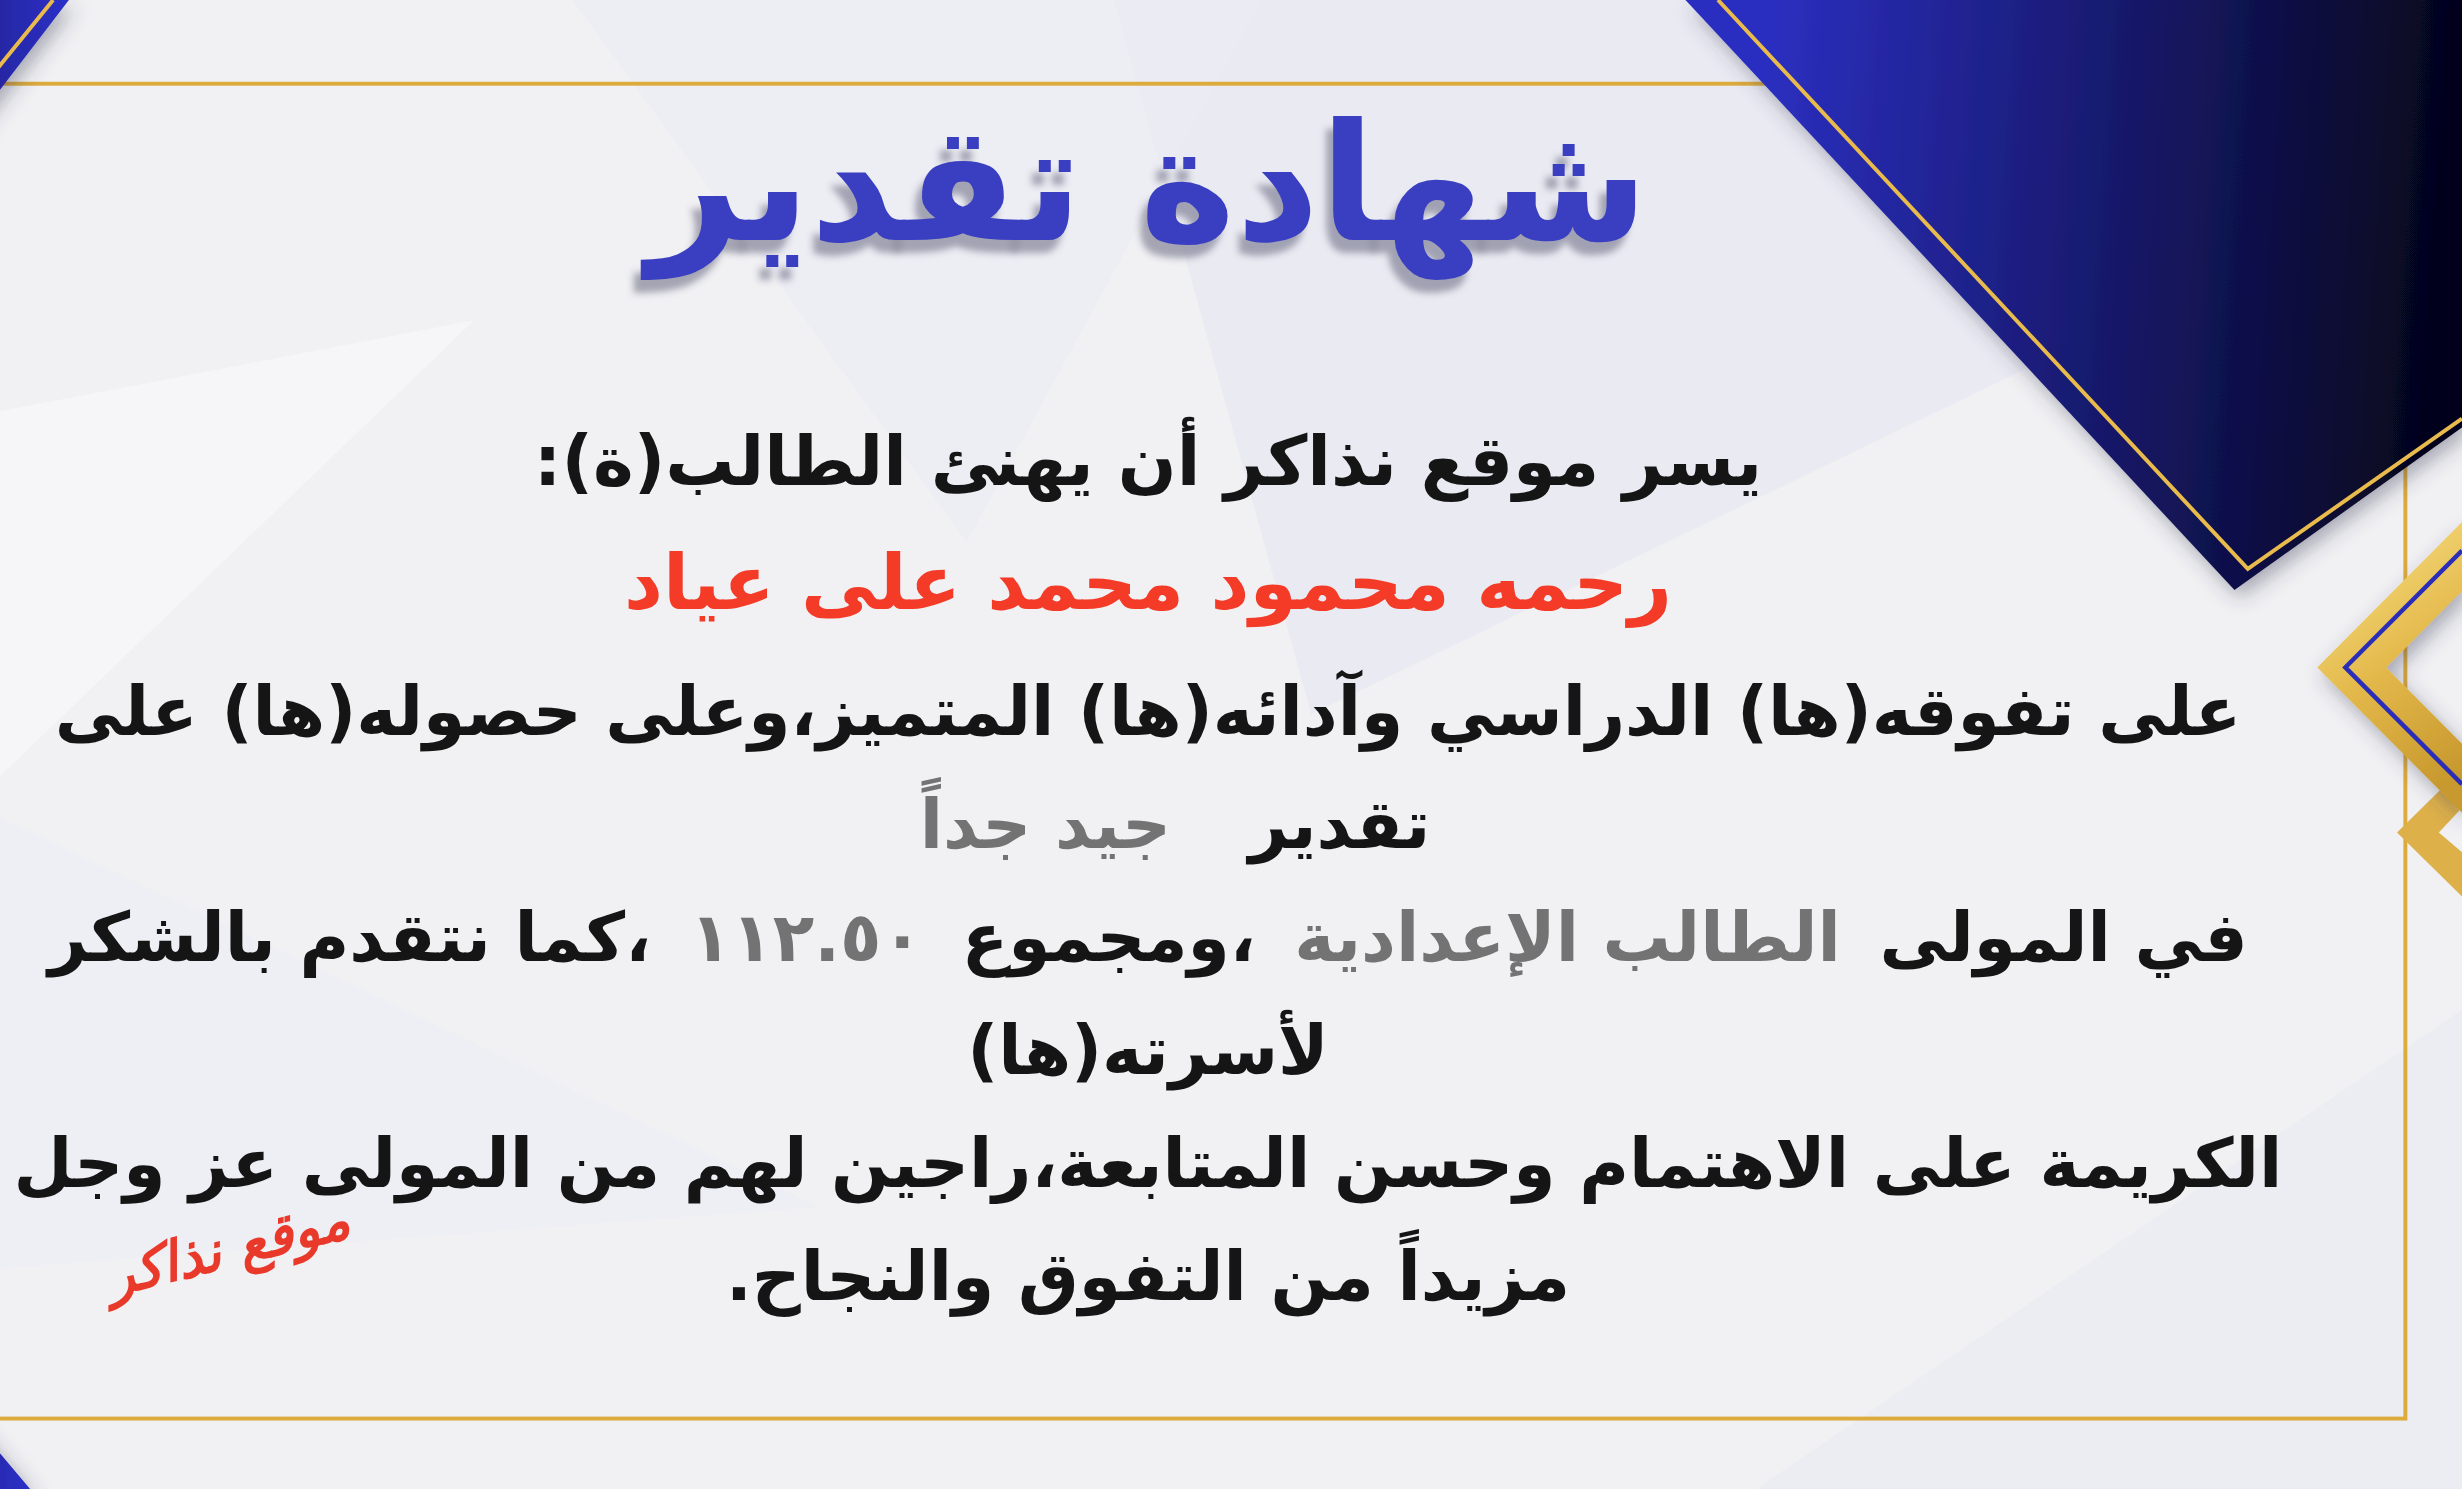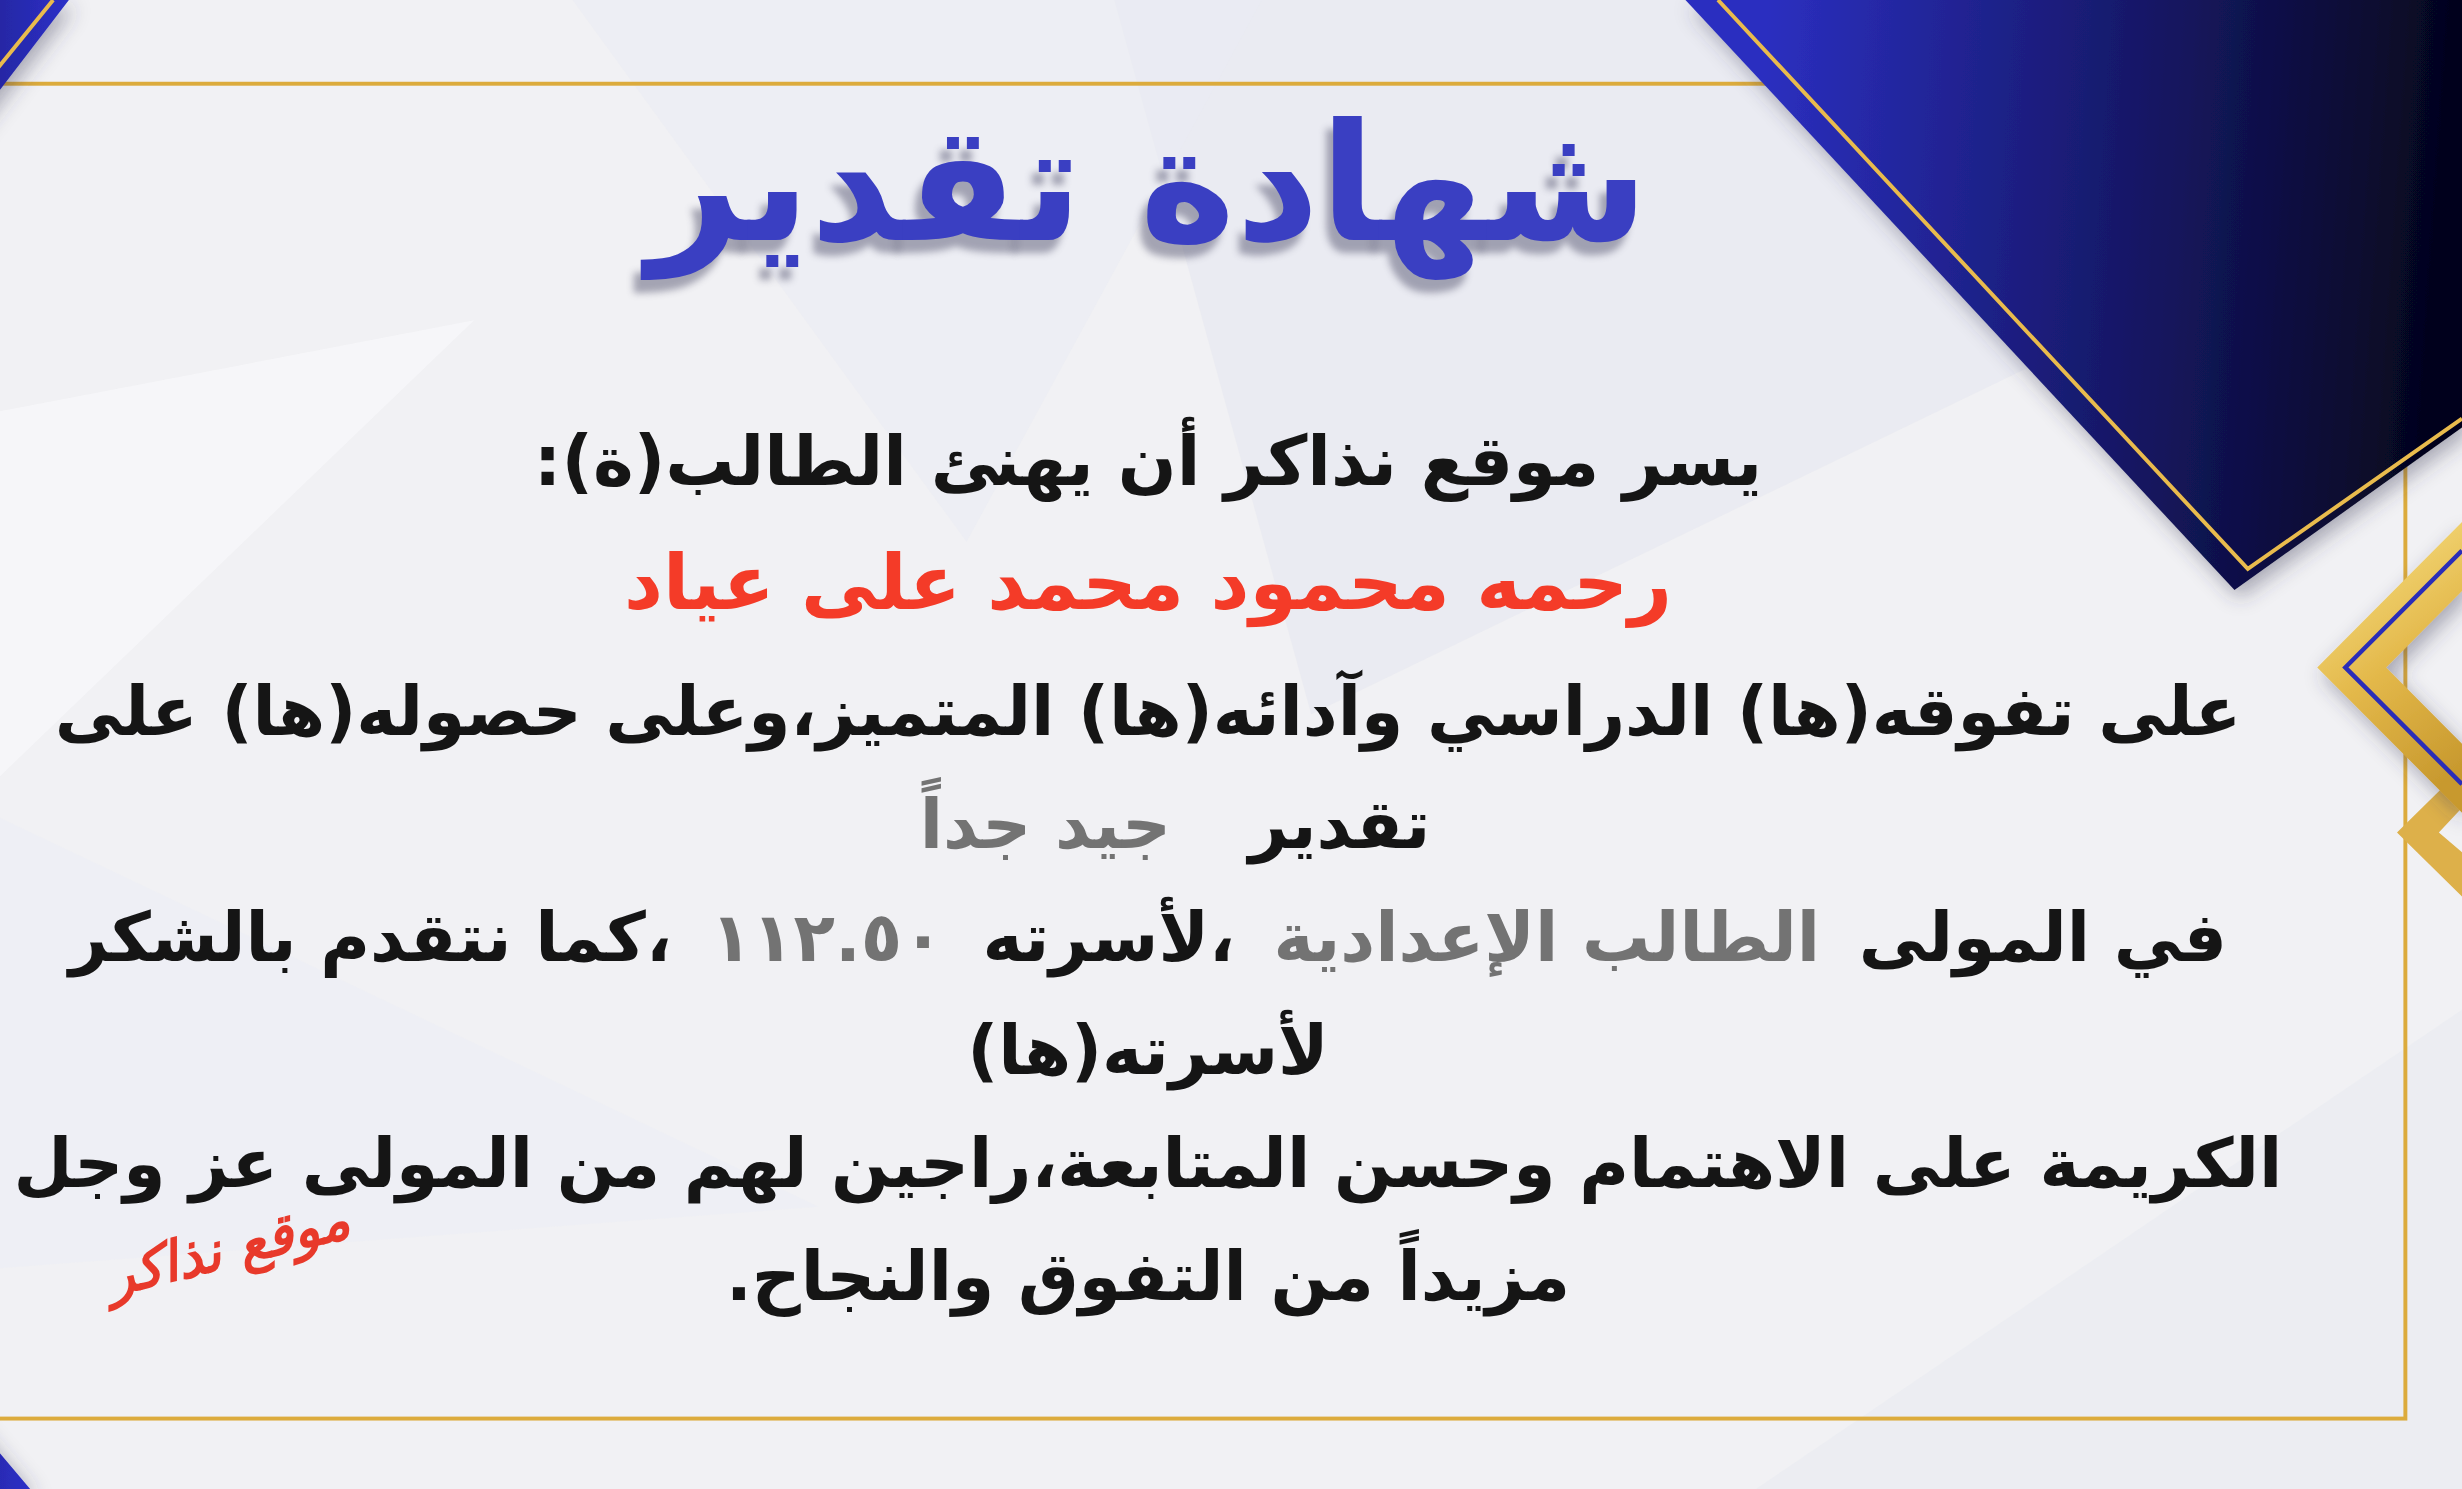--- a/index.html
+++ b/index.html
@@ -102,21 +102,21 @@
   <div class="txt name">رحمه محمود محمد على عياد</div>
 
   <div class="txt para">
     <div>
       <span>على تفوقه(ها) الدراسي وآدائه(ها) المتميز،وعلى حصوله(ها) على تقدير</span>
       <span class="red gap-wide">جيد جداً</span>
     </div>
     <div>
       <span>في المولى</span>
       <span class="red gap">الطالب الإعدادية</span>
-      <span>،لأسرته</span>
+      <span>،ومجموع</span>
       <span class="red gap">١١٢.٥٠</span>
       <span>،كما نتقدم بالشكر لأسرته(ها)</span>
     </div>
     <div>الكريمة على الاهتمام وحسن المتابعة،راجين لهم من المولى عز وجل</div>
     <div>مزيداً من التفوق والنجاح.</div>
   </div>
 
   <div class="txt sign-script">موقع نذاكر</div>
 
   <div class="logo">

